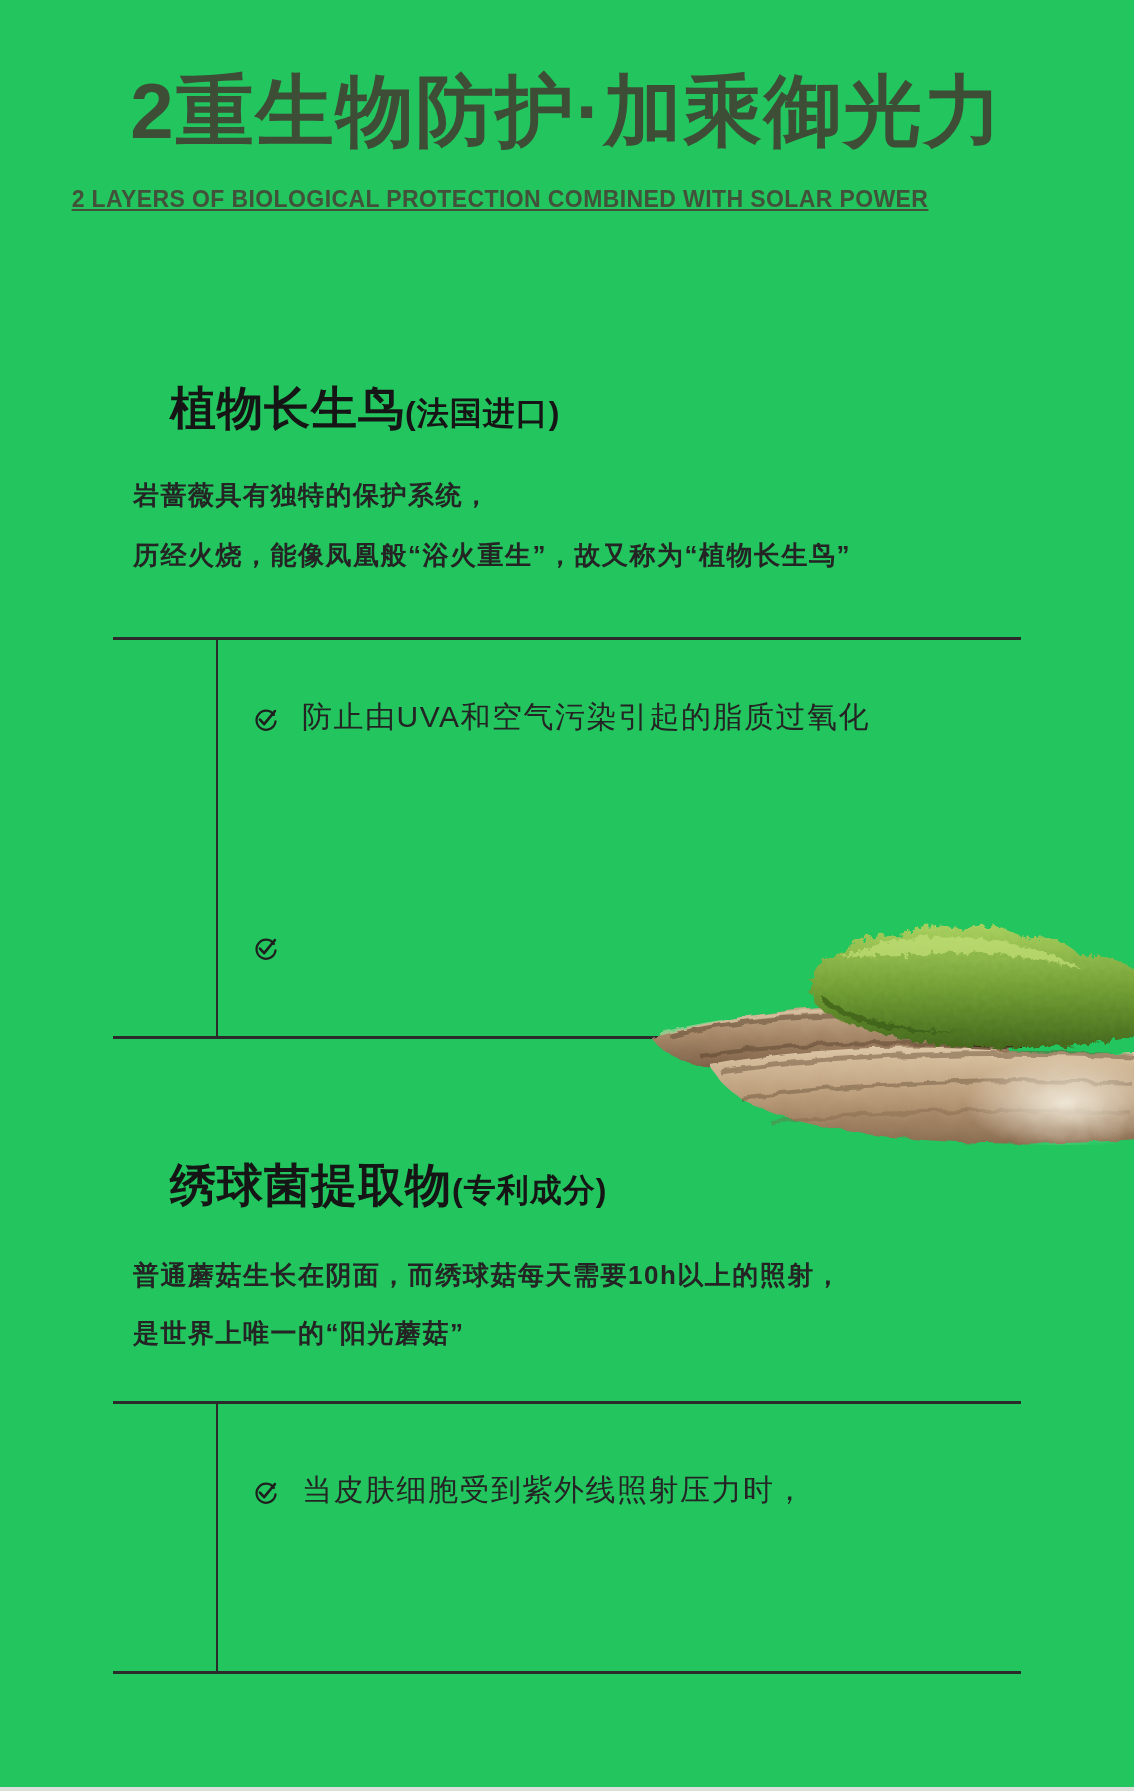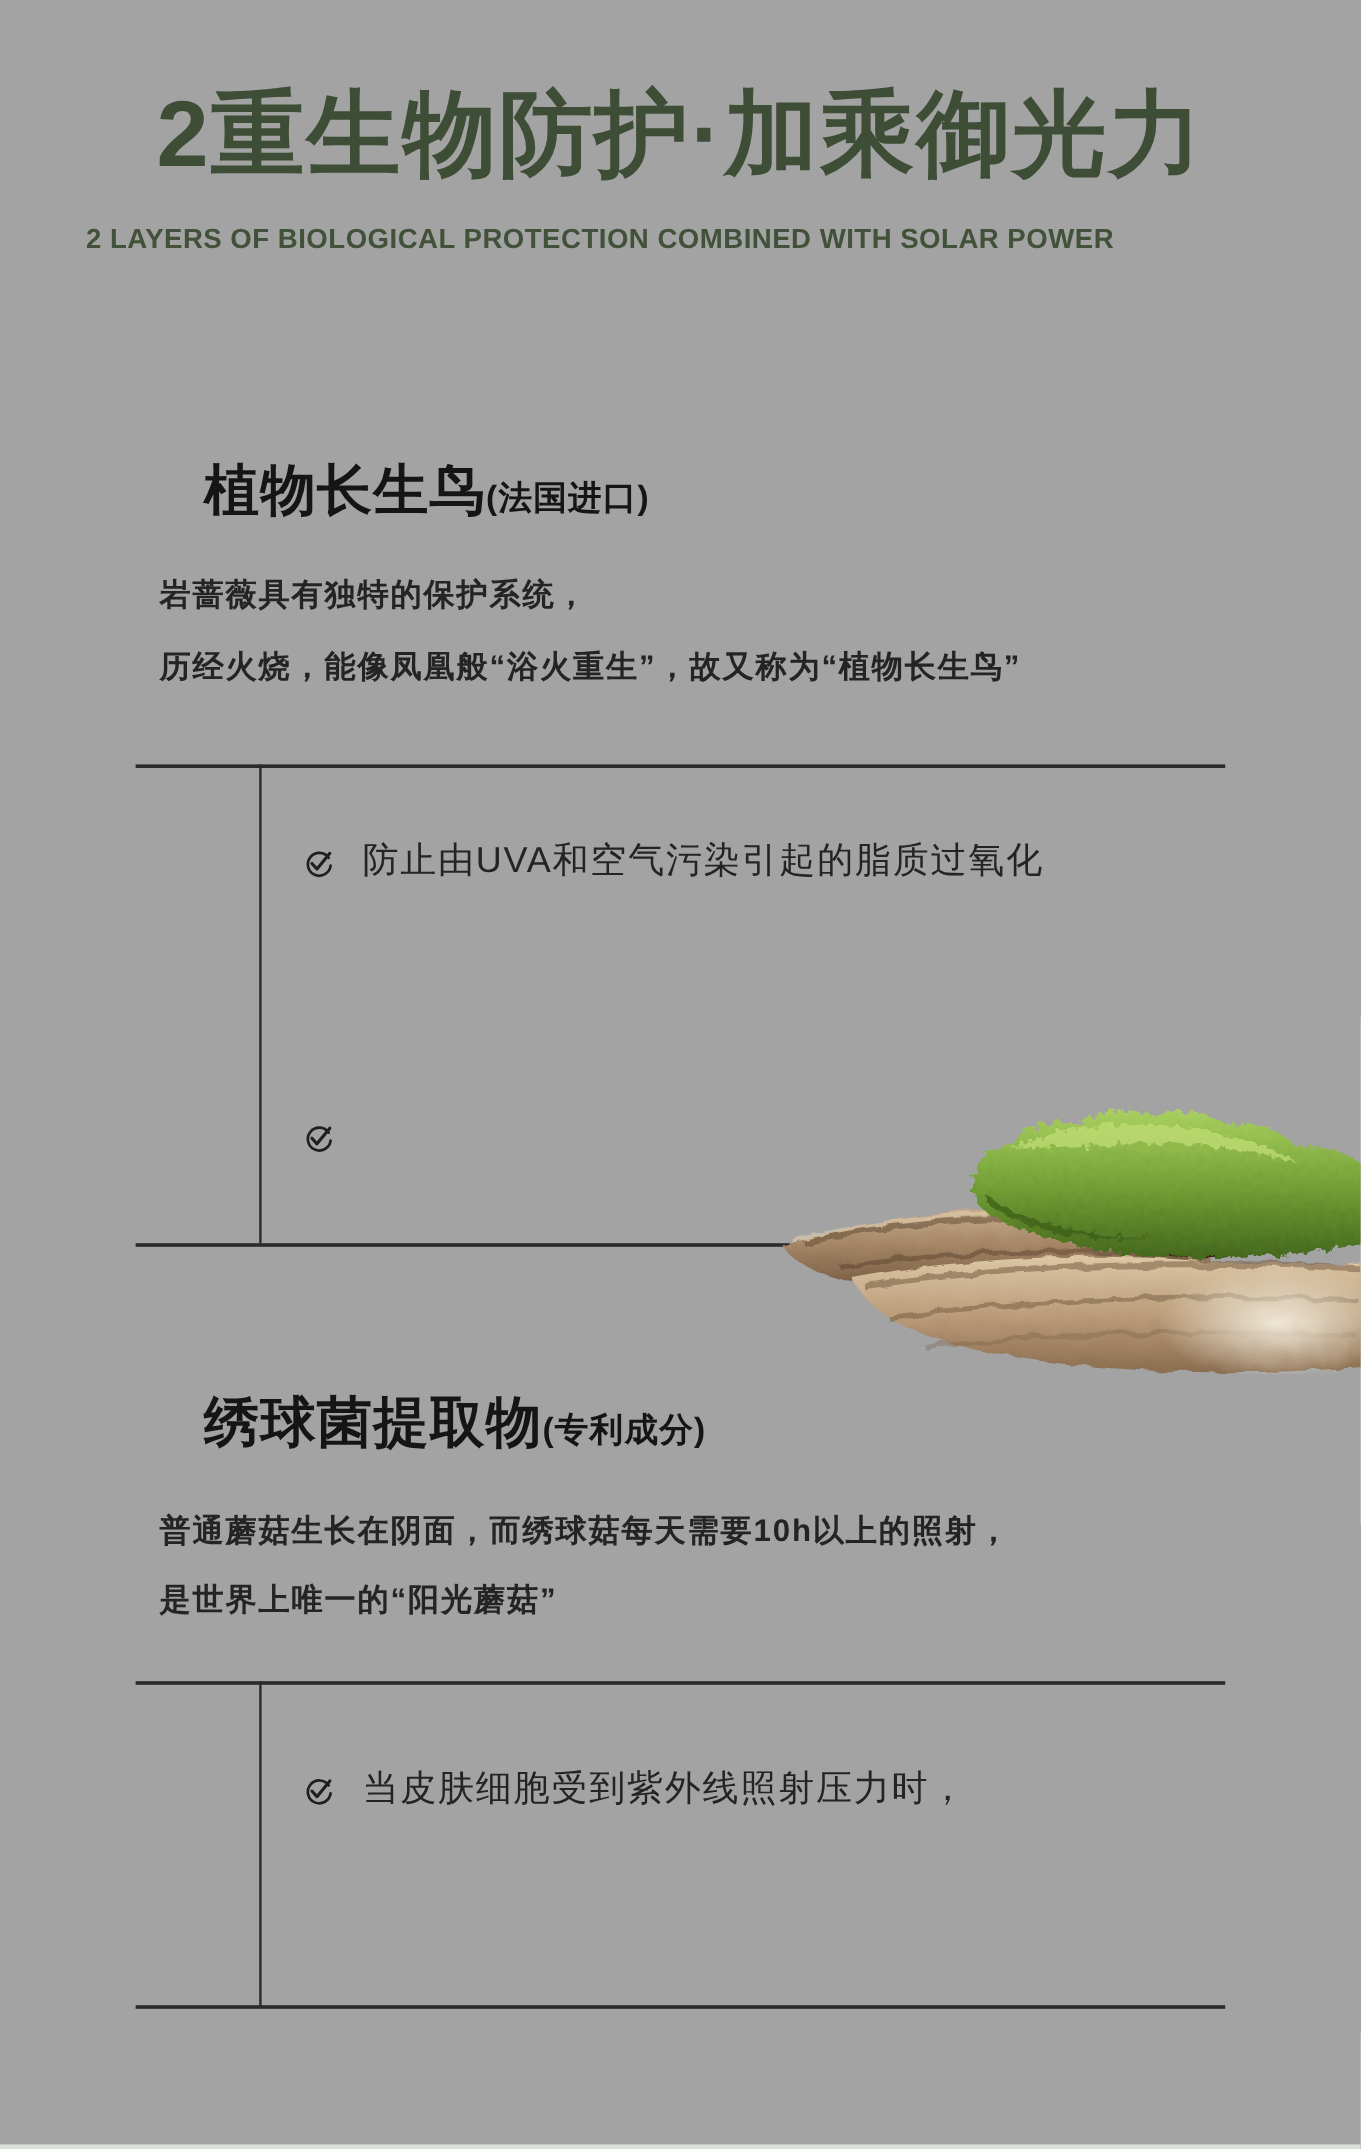--- a/index.html
+++ b/index.html
@@ -1,26 +1,26 @@
 <!DOCTYPE html>
 <html><head>
 <meta charset="utf-8">
 <style>
   html,body{margin:0;padding:0;}
   body{background:#ecf0ea;font-family:"Liberation Sans","DejaVu Sans",sans-serif;}
-  .page{position:relative;width:1134px;height:1791px;background:#a3a3a3;overflow:hidden;margin:0 auto;}
+  .page{position:relative;width:1134px;height:1791px;background:#22c55e;overflow:hidden;margin:0 auto;}
 
   .title{position:absolute;top:68px;left:0;width:1134px;text-align:center;
          font-size:78px;line-height:86px;font-weight:900;color:#3e4d35;letter-spacing:2px;}
   .subtitle{position:absolute;top:186px;left:0;width:1000px;text-align:center;
-            font-size:23px;font-weight:700;color:#42523a;letter-spacing:0.4px;}
+            font-size:23px;font-weight:700;color:#42523a;letter-spacing:0.4px;text-decoration:underline;}
 
   .sec-heading{position:absolute;left:130px;color:#151515;white-space:nowrap;}
   .h-main{font-size:46px;font-weight:900;letter-spacing:1px;margin-left:40px;}
-  .h-note{font-size:28px;font-weight:900;letter-spacing:1px;}
+  .h-note{font-size:32px;font-weight:900;letter-spacing:1px;}
 
   .sec-body{position:absolute;left:133px;font-size:26px;font-weight:700;color:#242424;
             letter-spacing:1.5px;line-height:60px;white-space:nowrap;}
 
   .hline{position:absolute;height:3px;background:#2b2b2b;z-index:1;}
   .vline{position:absolute;width:2px;background:#2b2b2b;z-index:1;}
 
   .bullet{position:absolute;left:252px;display:flex;align-items:center;gap:22px;
           font-size:30px;font-weight:400;color:#242424;letter-spacing:1.5px;white-space:nowrap;z-index:2;}
   .bullet .check{width:28px;height:28px;flex:0 0 auto;margin-top:4px;}

